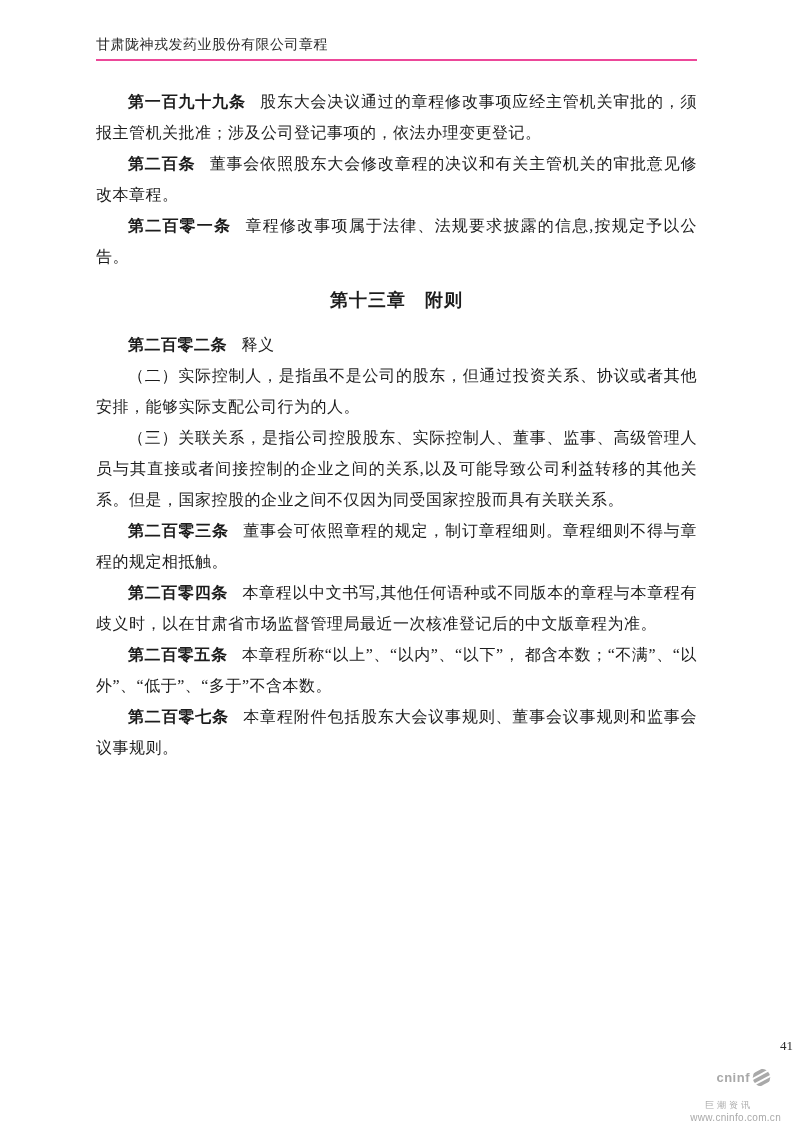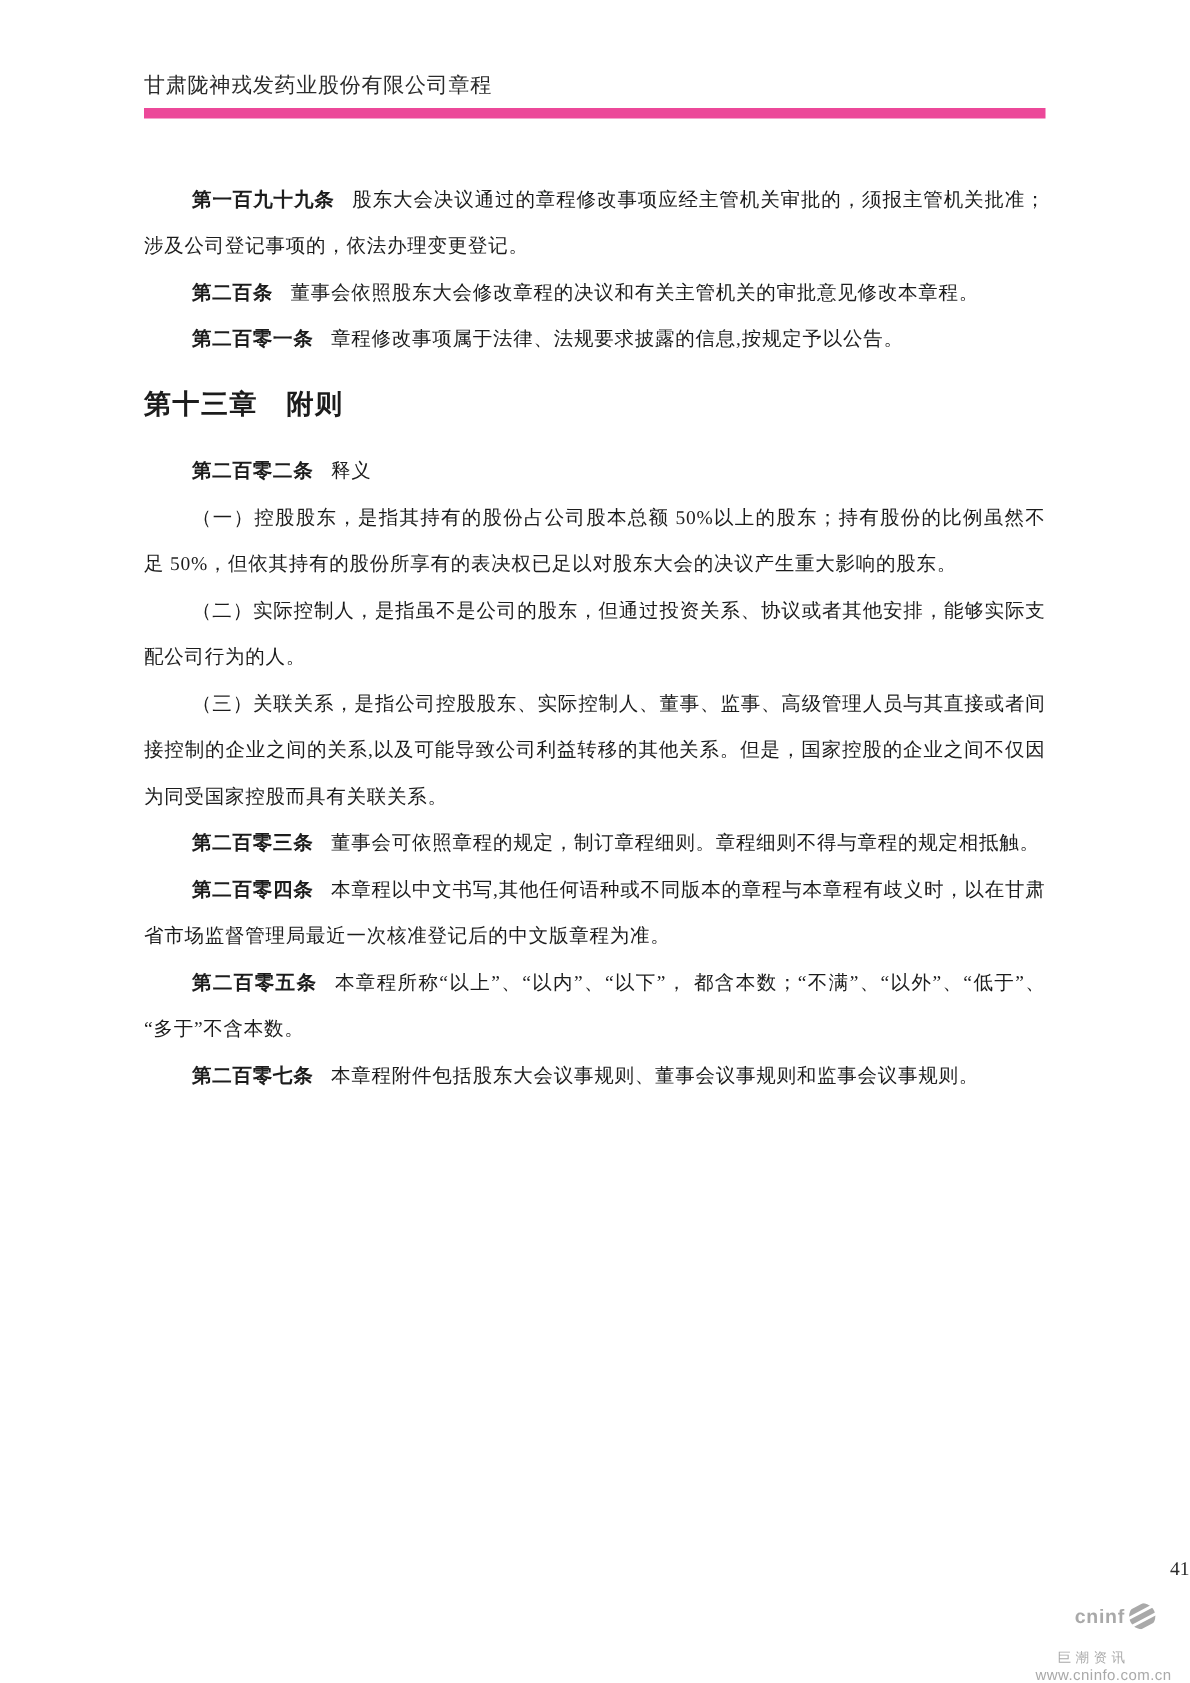--- a/index.html
+++ b/index.html
@@ -12,57 +12,58 @@
     width: 793px;
     height: 1122px;
     margin: 0 auto;
     background: #ffffff;
     overflow: hidden;
     font-family: "Liberation Serif", "DejaVu Serif", serif;
     color: #1c1c1c;
   }
   
   .doc-header {
-    margin: 17px 96px;
+    margin: 4px 96px;
     padding-top: 32px;
     padding-bottom: 5px;
-    border-bottom: 7px solid #ec4899;
+    border-bottom: 2px solid #ec4899;
   }
   .doc-header .title {
     font-size: 14px;
     letter-spacing: 0.5px;
     color: #2b2b2b;
     line-height: 18px;
   }
   
   .doc-body {
     margin: 0 96px;
     padding-top: 21px;
     text-align: justify;
   }
   .para {
     margin: 0;
-    font-size: 13px;
+    font-size: 16px;
     line-height: 31px;
     letter-spacing: 0.5px;
     text-indent: 32px;
   }
   .para .art-no {
     font-family: "Liberation Sans", "DejaVu Sans", sans-serif;
     font-weight: bold;
     letter-spacing: 0.5px;
   }
   .para .art-no:not(:empty) {
     margin-right: 0.9em;
   }
   .chapter-heading {
     margin: 13px 0;
     font-family: "Liberation Sans", "DejaVu Sans", sans-serif;
     font-size: 18px;
     font-weight: bold;
+    text-align: center;
     line-height: 31px;
     letter-spacing: 1px;
     text-indent: 0;
   }
   
   .page-number {
     position: absolute;
     left: 0;
     right: 0;
     top: 1038px;
@@ -123,21 +124,20 @@
     <p class="para"><b class="art-no">第一百九十九条</b><span>股东大会决议通过的章程修改事项应经主管机关审批的，须报主管机关批准；涉及公司登记事项的，依法办理变更登记。</span></p>
 
     <p class="para"><b class="art-no">第二百条</b><span>董事会依照股东大会修改章程的决议和有关主管机关的审批意见修改本章程。</span></p>
 
     <p class="para"><b class="art-no">第二百零一条</b><span>章程修改事项属于法律、法规要求披露的信息,按规定予以公告。</span></p>
 
     <h2 class="chapter-heading">第十三章　附则</h2>
 
     <p class="para"><b class="art-no">第二百零二条</b><span>释义</span></p>
 
-    <p class="para"><b class="art-no"></b><span>（一）控股股东，是指其持有的股份占公司股本总额 50%以上的股东；持有股份的比例虽然不足 50%，但依其持有的股份所享有的表决权已足以对股东大会的决议产生重大影响的股东。</span></p>
 
     <p class="para"><b class="art-no"></b><span>（二）实际控制人，是指虽不是公司的股东，但通过投资关系、协议或者其他安排，能够实际支配公司行为的人。</span></p>
 
     <p class="para"><b class="art-no"></b><span>（三）关联关系，是指公司控股股东、实际控制人、董事、监事、高级管理人员与其直接或者间接控制的企业之间的关系,以及可能导致公司利益转移的其他关系。但是，国家控股的企业之间不仅因为同受国家控股而具有关联关系。</span></p>
 
     <p class="para"><b class="art-no">第二百零三条</b><span>董事会可依照章程的规定，制订章程细则。章程细则不得与章程的规定相抵触。</span></p>
 
     <p class="para"><b class="art-no">第二百零四条</b><span>本章程以中文书写,其他任何语种或不同版本的章程与本章程有歧义时，以在甘肃省市场监督管理局最近一次核准登记后的中文版章程为准。</span></p>
 
     <p class="para"><b class="art-no">第二百零五条</b><span>本章程所称“以上”、“以内”、“以下”， 都含本数；“不满”、“以外”、“低于”、“多于”不含本数。</span></p>

